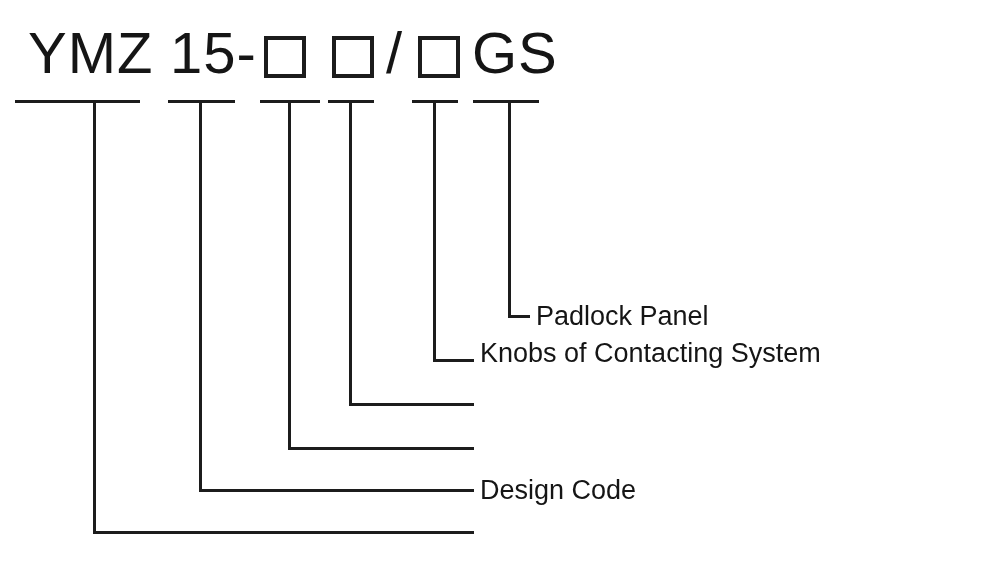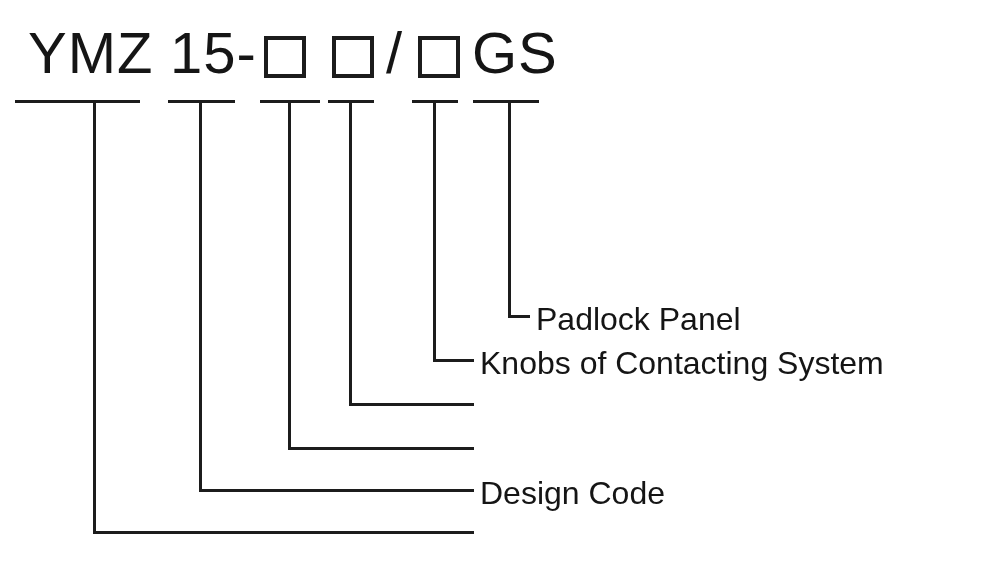--- a/index.html
+++ b/index.html
@@ -39,21 +39,21 @@
   
   .hline, .vline {
     position: absolute;
     background: #1c1c1c;
   }
   .hline { height: 3px; }
   .vline { width: 3px; }
   
   .desc-label {
     position: absolute;
-    font-size: 32px;
+    font-size: 27px;
     font-weight: 400;
     color: #151515;
     white-space: nowrap;
     line-height: 1;
   }
 </style>
 </head>
 <body>
 
 <div class="canvas">
@@ -83,16 +83,16 @@
   <div class="vline" style="left:508px; top:88px; height:218px;"></div>
 
   <div class="hline" style="left:508px; top:303px; width:22px;"></div>
   <div class="hline" style="left:433px; top:347px; width:41px;"></div>
   <div class="hline" style="left:349px; top:391px; width:125px;"></div>
   <div class="hline" style="left:288px; top:435px; width:186px;"></div>
   <div class="hline" style="left:199px; top:477px; width:275px;"></div>
   <div class="hline" style="left:93px;  top:519px; width:381px;"></div>
 
   <div class="desc-label" style="left:536px; top:291px;">Padlock Panel</div>
-  <div class="desc-label" style="left:480px; top:335px;">Knobs of Contacting System</div>
+  <div class="desc-label" style="left:480px; top:328px;">Knobs of Contacting System</div>
   <div class="desc-label" style="left:480px; top:465px;">Design Code</div>
 
 </div>
 
 </body></html>

